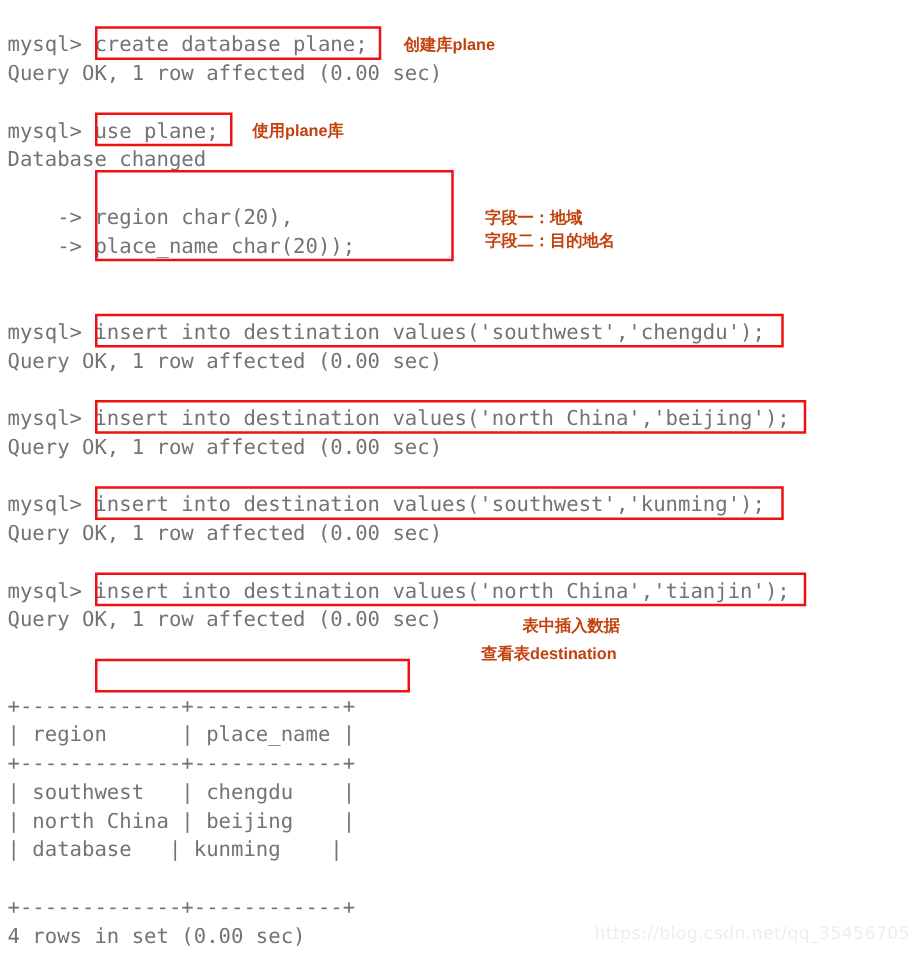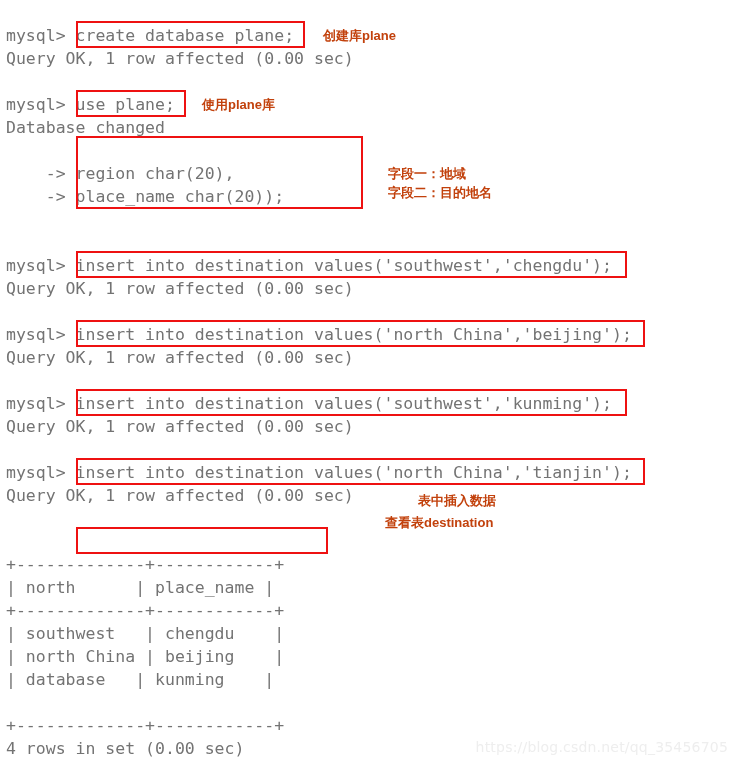--- a/index.html
+++ b/index.html
@@ -86,21 +86,21 @@
   <div class="line" style="top:323px">mysql&gt; insert into destination values('north China','beijing');</div>
   <div class="line" style="top:346px">Query OK, 1 row affected (0.00 sec)</div>
 
   <div class="line" style="top:392px">mysql&gt; insert into destination values('southwest','kunming');</div>
   <div class="line" style="top:415px">Query OK, 1 row affected (0.00 sec)</div>
 
   <div class="line" style="top:461px">mysql&gt; insert into destination values('north China','tianjin');</div>
   <div class="line" style="top:484px">Query OK, 1 row affected (0.00 sec)</div>
 
   <div class="line" style="top:553px">+-------------+------------+</div>
-  <div class="line" style="top:576px">| north      | place_name |</div>
+  <div class="line" style="top:576px">| region      | place_name |</div>
   <div class="line" style="top:599px">+-------------+------------+</div>
   <div class="line" style="top:622px">| southwest   | chengdu    |</div>
   <div class="line" style="top:645px">| north China | beijing    |</div>
   <div class="line" style="top:668px">| database   | kunming    |</div>
   <div class="line" style="top:714px">+-------------+------------+</div>
   <div class="line" style="top:737px">4 rows in set (0.00 sec)</div>
 
   <div class="hl-box" style="left:76px;  top:21px;  width:229px; height:27px;"></div>
   <div class="hl-box" style="left:76px;  top:90px;  width:110px; height:27px;"></div>
   <div class="hl-box" style="left:76px;  top:136px; width:287px; height:73px;"></div>

